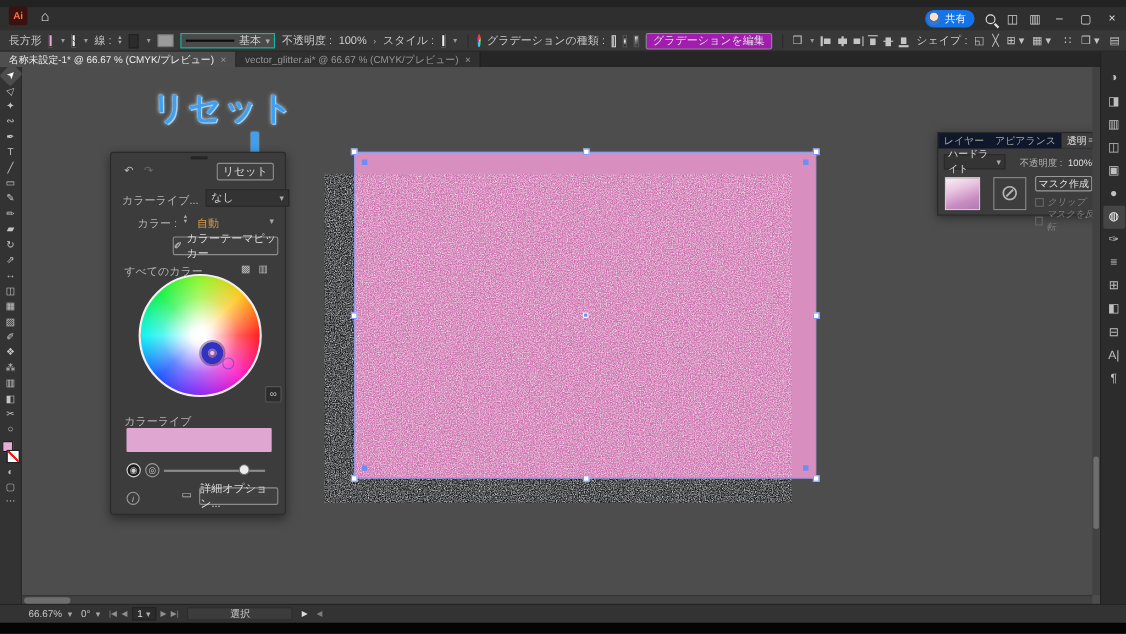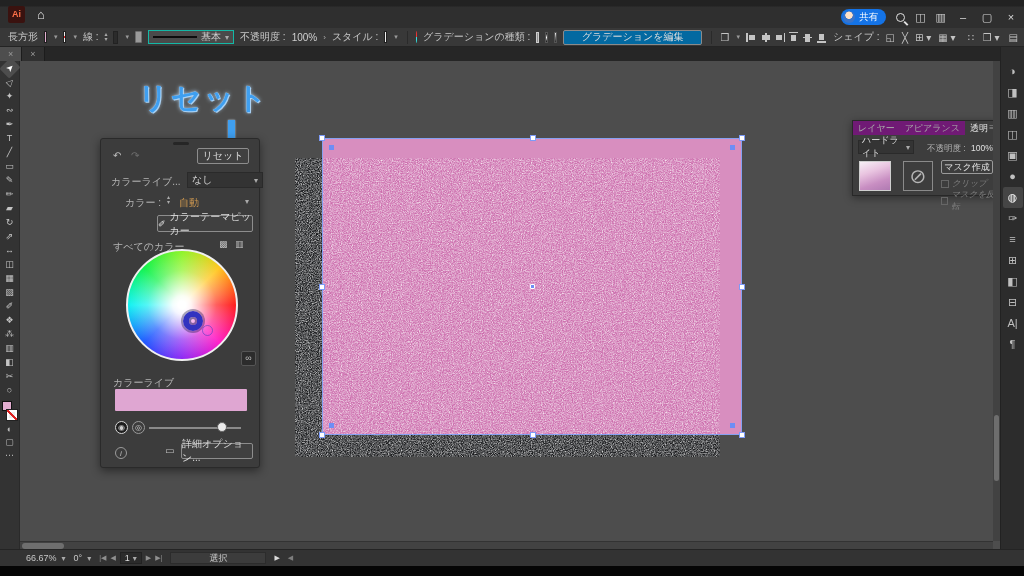--- a/index.html
+++ b/index.html
@@ -24,21 +24,21 @@
   #optionsbar{left:0;top:28px;width:1024px;height:19px;background:#383838;border-bottom:1px solid #242424;display:flex;align-items:center;padding-left:8px;gap:6px;font-size:10px;color:#cfcfcf;white-space:nowrap;}
   .ob-label{color:#c8c8c8;}
   .swatch{width:12px;height:12px;border:1px solid #1f1f1f;display:inline-block;}
   .dd{color:#9a9a9a;font-size:7px;margin-left:1px;}
   .stepper{display:inline-flex;flex-direction:column;font-size:6px;line-height:5px;color:#aaa;}
   .darkbox{background:#2b2b2b;border:1px solid #222;height:13px;}
   #stroke-profile{width:56px;height:12px;background:#9a9a9a;border:1px solid #6e6e6e;border-radius:1px;}
   #stroke-style-box{display:inline-flex;align-items:center;gap:4px;background:#4a4a4a;border:1px solid #14b8a6;height:14px;padding:0 4px;}
   #stroke-style-line{width:44px;height:2px;background:#0d0d0d;}
   .chev{color:#aaa;font-size:8px;}
-  .ob-btn{border:1px solid #8a8a8a;border-radius:2px;height:15px;display:inline-flex;align-items:center;padding:0 18px;color:#ddd;background:#0369a1;}
+  .ob-btn{border:1px solid #8a8a8a;border-radius:2px;height:15px;display:inline-flex;align-items:center;padding:0 6px;color:#ddd;background:#a21caf;}
   #recolor-wheel-icon{width:12px;height:12px;border-radius:50%;background:conic-gradient(#e33,#e8e833,#3ae33a,#33dede,#3338e8,#e333d9,#e33);}
   .gtype{width:11px;height:11px;border:1px solid #555;display:inline-block;}
   .gtype.sel{border:1px solid #ccc;}
   .gt-lin{background:linear-gradient(90deg,#fff,#222);}
   .gt-rad{background:radial-gradient(circle,#fff 0,#222 80%);}
   .gt-free{background:linear-gradient(135deg,#fff,#777 50%,#222);}
   .vsep{width:1px;height:13px;background:#2a2a2a;margin:0 3px;}
   .ia{width:11px;height:11px;position:relative;display:inline-block;}
   .ia::before,.ia::after{content:"";position:absolute;background:#c4c4c4;}
   .h-l::before{left:0;top:1px;width:1.5px;height:9px}.h-l::after{left:3px;top:3px;width:6px;height:5px}
@@ -85,21 +85,21 @@
   #wheel-marker{position:absolute;left:55px;top:60px;width:20px;height:20px;border-radius:50%;border:6px solid #3232c0;box-shadow:0 0 0 2px rgba(15,15,60,.35), inset 0 0 0 2px rgba(20,20,80,.5);}
   #wheel-ghost{position:absolute;left:74px;top:74px;width:11px;height:11px;border-radius:50%;border:1.5px solid rgba(70,60,190,.55);}
   #prom-swatch{position:absolute;left:14px;top:250px;width:132px;height:22px;background:#dfa6d2;border-radius:1px;}
   .circ-btn{position:absolute;width:13px;height:13px;border-radius:50%;border:1px solid #9a9a9a;color:#cfcfcf;font-size:8px;line-height:11px;text-align:center;}
   .circ-btn.sel{background:#1e1e1e;border-color:#d8d8d8;}
   #rc-slider-track{position:absolute;left:48px;top:288px;width:92px;height:2px;background:#8a8a8a;}
   #rc-slider-knob{position:absolute;left:116px;top:283px;width:10px;height:10px;border-radius:50%;background:#ececec;border:1px solid #666;}
   #info-icon{position:absolute;left:14px;top:308px;width:12px;height:12px;border-radius:50%;border:1px solid #9a9a9a;color:#bbb;font-size:8px;line-height:11px;text-align:center;font-style:italic;}
   
   #tpanel{left:852px;top:120px;width:146px;height:76px;background:#3d3d3d;border:1px solid #282828;box-shadow:0 2px 8px rgba(0,0,0,.4);font-size:9px;color:#c9c9c9;}
-  #tp-tabs{position:absolute;left:0;top:0;width:146px;height:14px;background:#701a75;display:flex;}
+  #tp-tabs{position:absolute;left:0;top:0;width:146px;height:14px;background:#0f172a;display:flex;}
   .ptab{padding:0 5px;line-height:14px;color:#a8a8a8;font-size:9px;}
   .ptab.active{background:#3d3d3d;color:#e4e4e4;}
   #tp-tabicons{position:absolute;right:3px;top:2px;color:#9a9a9a;font-size:8px;}
   #blend-dd{position:absolute;left:5px;top:19px;width:56px;height:14px;background:#343434;border:1px solid #2a2a2a;display:flex;align-items:center;justify-content:center;padding:0 3px;color:#dedede;}
   #tp-thumb{position:absolute;left:6px;top:40px;width:32px;height:30px;border:1px solid #cfcfcf;background:linear-gradient(160deg,#f7f0f6 0%,#e9c4e0 35%,#c88ec2 70%,#b07ab2 100%);}
   #tp-noicon{position:absolute;left:50px;top:40px;width:30px;height:30px;border:1px solid #8a8a8a;color:#b5b5b5;font-size:20px;line-height:28px;text-align:center;}
   #mask-btn{position:absolute;left:88px;top:39px;width:52px;height:14px;border:1px solid #9a9a9a;border-radius:2px;color:#e2e2e2;text-align:center;line-height:13px;}
   .cb{position:absolute;color:#7e7e7e;font-size:8.5px;display:flex;align-items:center;gap:3px;font-style:italic;}
   .cb-box{width:8px;height:8px;border:1px solid #666;display:inline-block;}
   
@@ -195,23 +195,25 @@
     <span style="flex:1;"></span>
     <span style="display:inline-flex;gap:9px;margin-right:6px;">
         <span class="ob-icon">∷</span>
         <span class="ob-icon">❒ ▾</span>
         <span class="ob-icon">▤</span>
       </span>
   </div>
 
   <div id="tabstrip" class="abs">
     <div class="doc-tab active">
+      <span>名称未設定-1* @ 66.67 % (CMYK/プレビュー)</span>
       <span class="tab-x">×</span>
     </div>
     <div class="doc-tab inactive">
+      <span>vector_glitter.ai* @ 66.67 % (CMYK/プレビュー)</span>
       <span class="tab-x">×</span>
     </div>
   </div>
 
   <div id="toolbar" class="abs">
     <div style="display:flex;flex-direction:column;align-items:center;">
         <span class="tool rot315 active">➤</span>
         <span class="tool rot315">▷</span>
         <span class="tool">✦</span>
         <span class="tool">∾</span>

